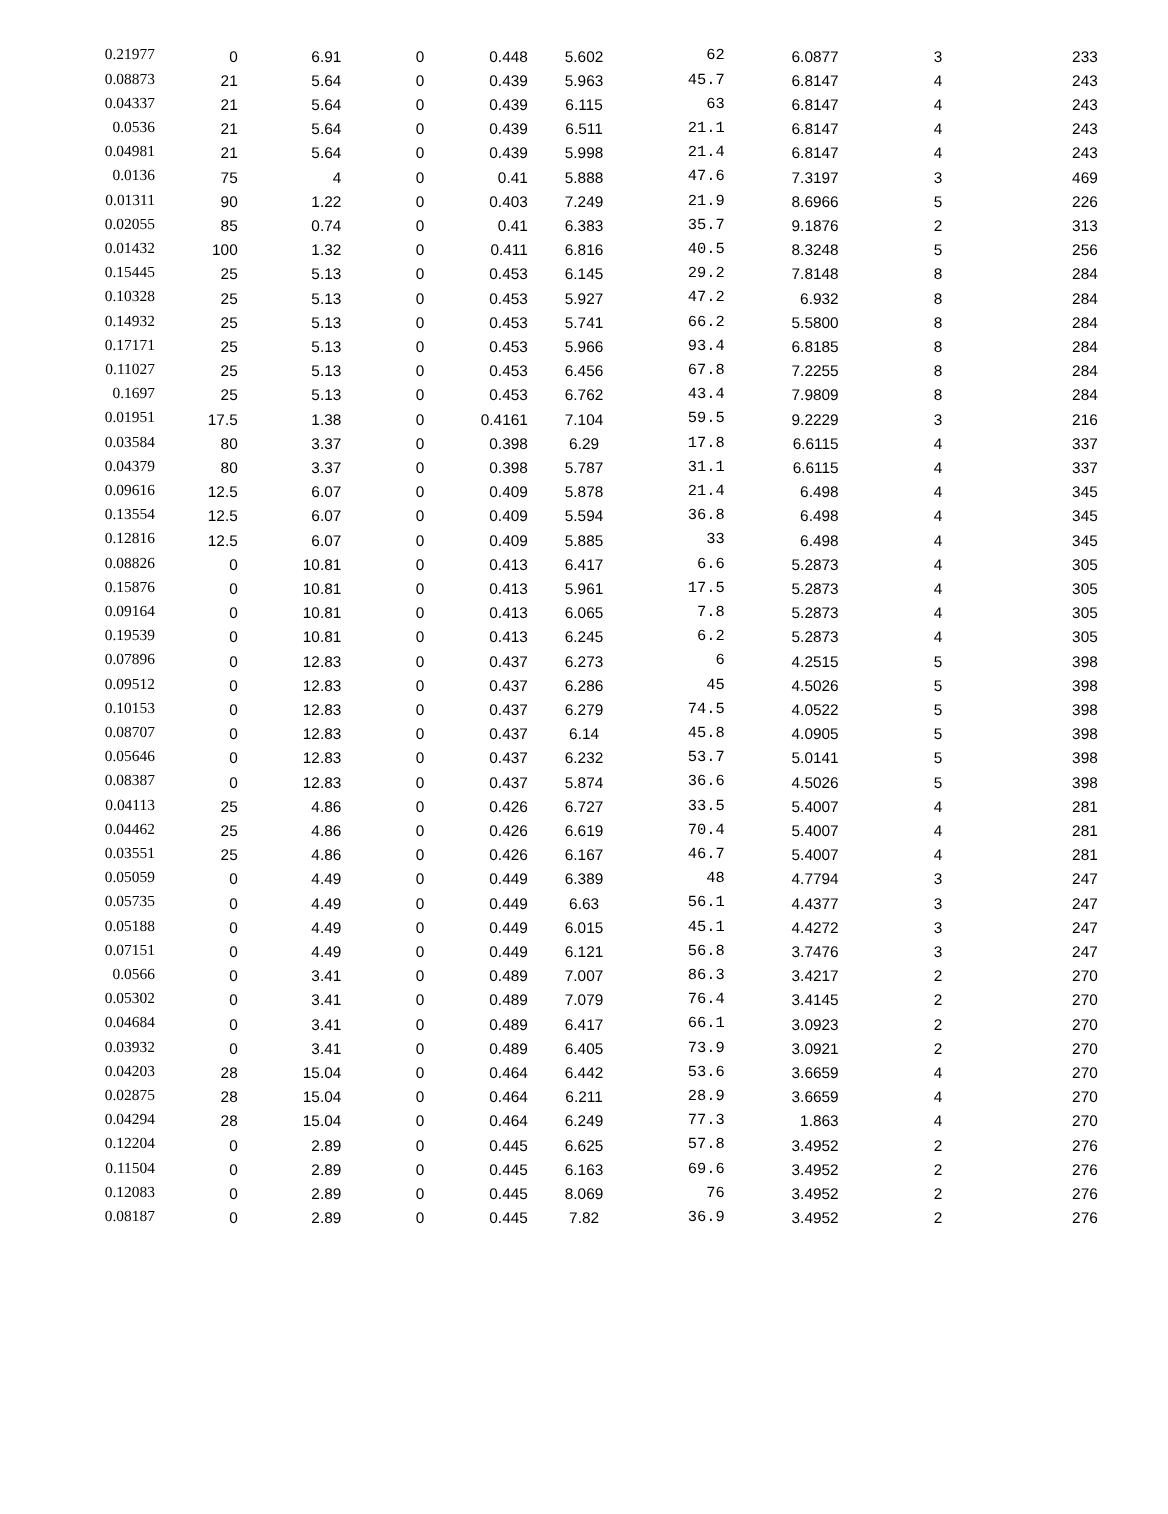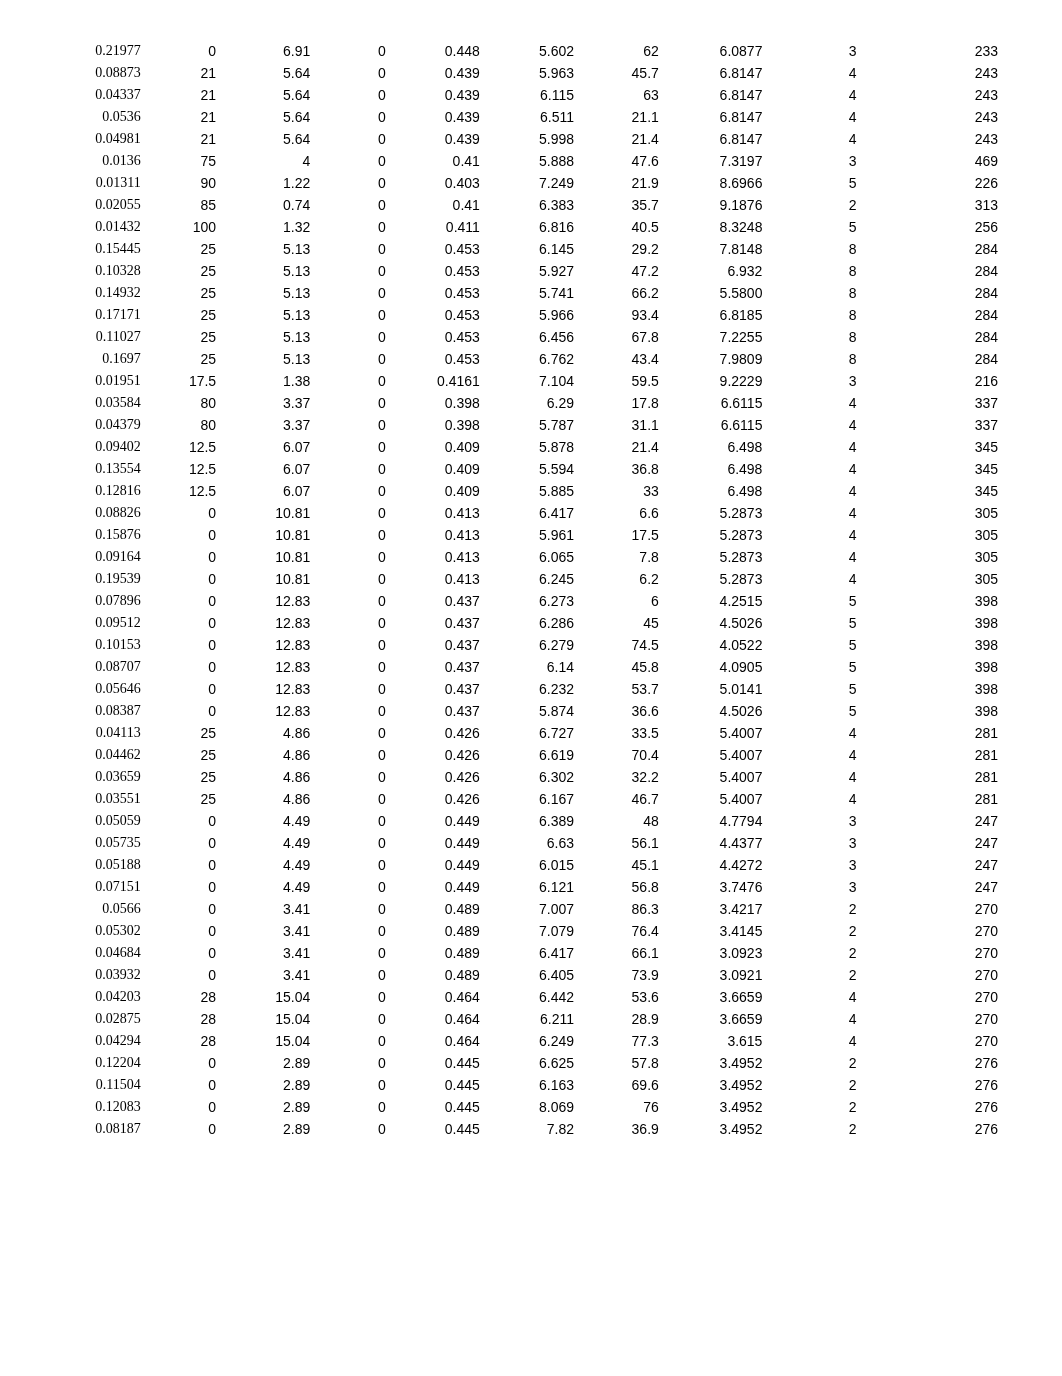--- a/index.html
+++ b/index.html
@@ -20,22 +20,22 @@
     padding: 3px 4px;
     text-align: right;
     white-space: nowrap;
     font-variant-numeric: tabular-nums;
   }
   td.c1 { width: 9%; font-family: Liberation Serif, serif; }
   td.c2 { width: 8%; }
   td.c3 { width: 10%; text-align: right; }
   td.c4 { width: 8%; }
   td.c5 { width: 10%; margin-top: 12px; }
-  td.c6 { width: 10%; }
-  td.c7 { width: 9%; }
+  td.c6 { width: 10%; text-align: center; }
+  td.c7 { width: 9%; font-family: Liberation Mono, monospace; }
   td.c8 { width: 11%; }
   td.c9 { width: 10%; }
   td.c10 { width: 15%; }
 </style>
 </head>
 <body>
 
 <table>
   <tbody>
       <tr>
@@ -248,21 +248,21 @@
         <td class="c3">3.37</td>
         <td class="c4">0</td>
         <td class="c5">0.398</td>
         <td class="c6">5.787</td>
         <td class="c7">31.1</td>
         <td class="c8">6.6115</td>
         <td class="c9">4</td>
         <td class="c10">337</td>
       </tr>
       <tr>
-        <td class="c1">0.09402</td>
+        <td class="c1">0.09616</td>
         <td class="c2">12.5</td>
         <td class="c3">6.07</td>
         <td class="c4">0</td>
         <td class="c5">0.409</td>
         <td class="c6">5.878</td>
         <td class="c7">21.4</td>
         <td class="c8">6.498</td>
         <td class="c9">4</td>
         <td class="c10">345</td>
       </tr>
@@ -423,32 +423,20 @@
         <td class="c10">281</td>
       </tr>
       <tr>
         <td class="c1">0.04462</td>
         <td class="c2">25</td>
         <td class="c3">4.86</td>
         <td class="c4">0</td>
         <td class="c5">0.426</td>
         <td class="c6">6.619</td>
         <td class="c7">70.4</td>
-        <td class="c8">5.4007</td>
-        <td class="c9">4</td>
-        <td class="c10">281</td>
-      </tr>
-      <tr>
-        <td class="c1">0.03659</td>
-        <td class="c2">25</td>
-        <td class="c3">4.86</td>
-        <td class="c4">0</td>
-        <td class="c5">0.426</td>
-        <td class="c6">6.302</td>
-        <td class="c7">32.2</td>
         <td class="c8">5.4007</td>
         <td class="c9">4</td>
         <td class="c10">281</td>
       </tr>
       <tr>
         <td class="c1">0.03551</td>
         <td class="c2">25</td>
         <td class="c3">4.86</td>
         <td class="c4">0</td>
         <td class="c5">0.426</td>
@@ -579,21 +567,21 @@
         <td class="c10">270</td>
       </tr>
       <tr>
         <td class="c1">0.04294</td>
         <td class="c2">28</td>
         <td class="c3">15.04</td>
         <td class="c4">0</td>
         <td class="c5">0.464</td>
         <td class="c6">6.249</td>
         <td class="c7">77.3</td>
-        <td class="c8">3.615</td>
+        <td class="c8">1.863</td>
         <td class="c9">4</td>
         <td class="c10">270</td>
       </tr>
       <tr>
         <td class="c1">0.12204</td>
         <td class="c2">0</td>
         <td class="c3">2.89</td>
         <td class="c4">0</td>
         <td class="c5">0.445</td>
         <td class="c6">6.625</td>

